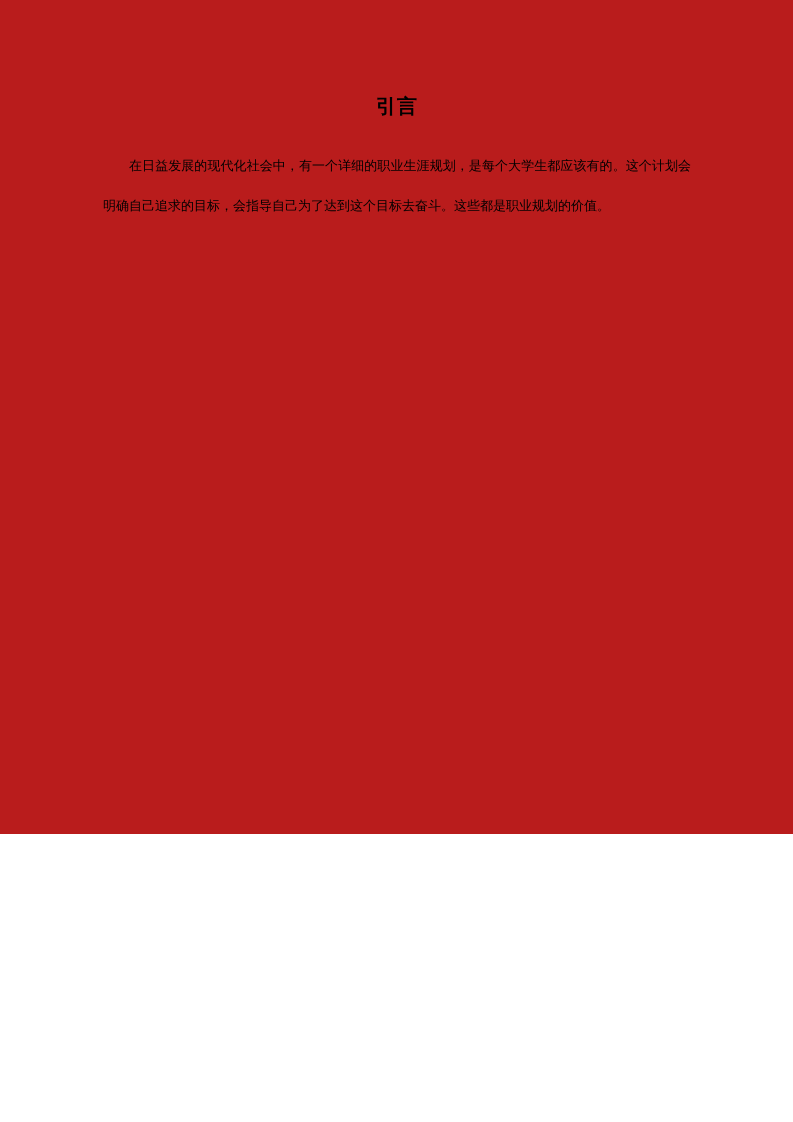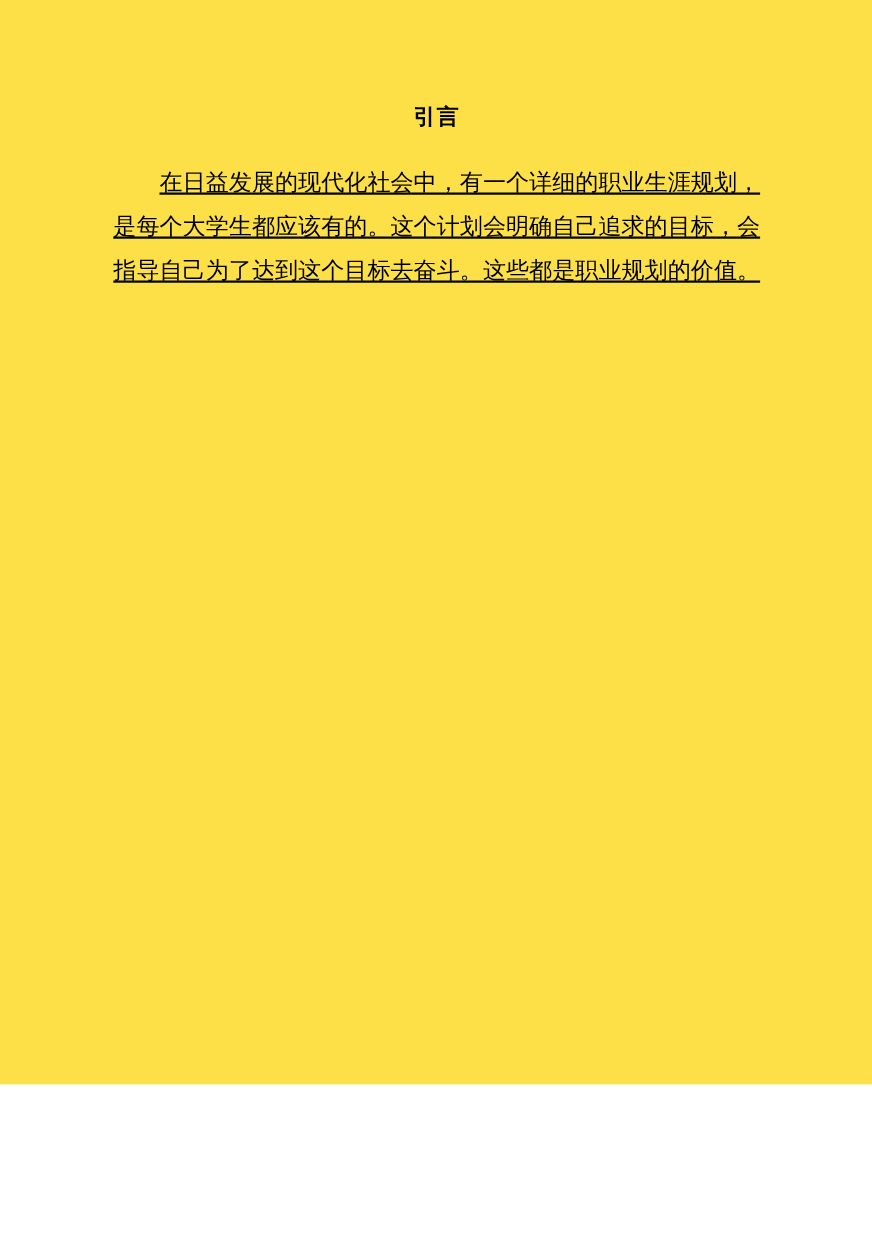--- a/index.html
+++ b/index.html
@@ -7,22 +7,22 @@
     padding: 0;
     background: #ffffff;
   }
   body {
     font-family: "Liberation Serif", "DejaVu Serif", serif;
     color: #000000;
   }
   .page {
     position: relative;
     width: 793px;
-    height: 986px;
-    background: #fde047;
+    height: 834px;
+    background: #b91c1c;
     margin: 0 auto;
     overflow: hidden;
     box-sizing: border-box;
     padding-left: 48px;
   }
   .doc-body {
     position: absolute;
     left: 103px;
     top: 92px;
     width: 588px;
@@ -30,28 +30,27 @@
   .doc-title {
     font-family: "DejaVu Sans", "Liberation Sans", sans-serif;
     font-size: 20px;
     font-weight: bold;
     text-align: center;
     letter-spacing: 1px;
     line-height: 1.4;
     margin: 0 0 26px 0;
   }
   .para {
-    font-size: 21px;
+    font-size: 13px;
     line-height: 40px;
     text-align: justify;
     text-justify: inter-ideograph;
     text-indent: 2em;
     margin: 0 0 2px 0;
     word-break: break-all;
-    text-decoration: underline;
   }
   .page-number {
     position: absolute;
     left: 0;
     right: 0;
     top: 1057px;
     text-align: center;
     font-size: 12.5px;
     font-family: "Liberation Serif", "DejaVu Serif", serif;
     color: #000000;

